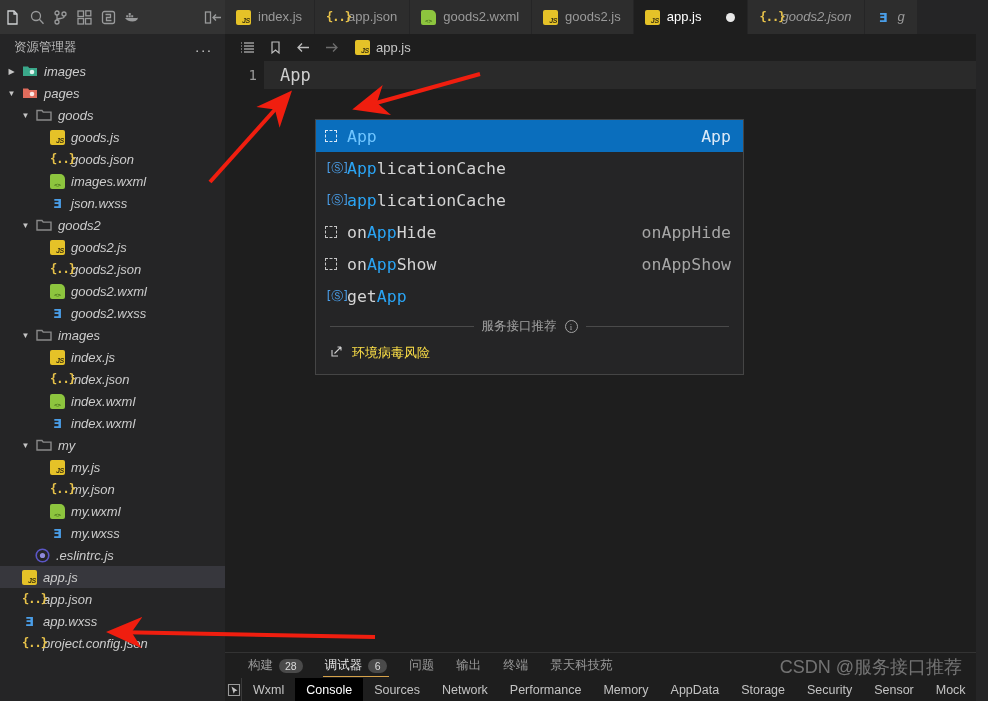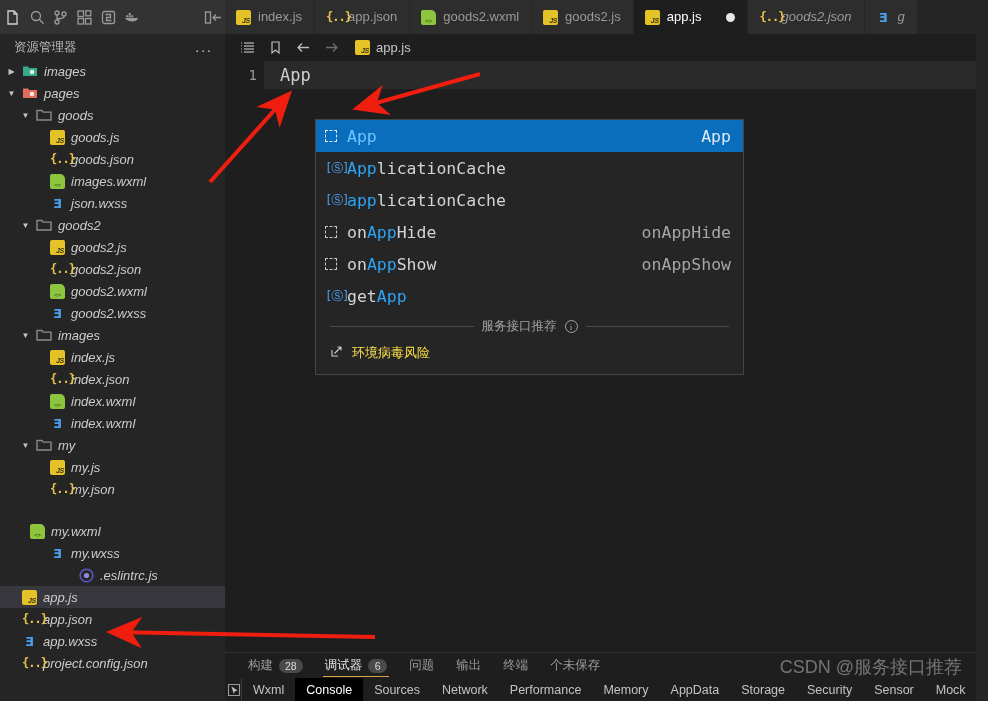--- a/index.html
+++ b/index.html
@@ -441,31 +441,31 @@
           <span class="fi fi-js">
             <i>JS</i>
           </span>
           <span class="lbl">my.js</span>
         </div>
         <div class="row" style="padding-left: 34px;">
           <span style="width: 16px; flex: 0 0 16px;"></span>
           <span class="fi fi-json">{..}</span>
           <span class="lbl">my.json</span>
         </div>
-        <div class="row" style="padding-left: 14px; margin-top: 20px;">
+        <div class="row" style="padding-left: 34px;">
           <span style="width: 16px; flex: 0 0 16px;"></span>
           <span class="fi fi-wxml"></span>
           <span class="lbl">my.wxml</span>
         </div>
         <div class="row" style="padding-left: 34px;">
           <span style="width: 16px; flex: 0 0 16px;"></span>
           <span class="fi fi-wxss">Ǝ</span>
           <span class="lbl">my.wxss</span>
         </div>
-        <div class="row" style="padding-left: 19px; margin-left: 44px;">
+        <div class="row" style="padding-left: 19px;">
           <span style="width: 16px; flex: 0 0 16px;"></span>
           <span class="fi"><svg width="15" height="15" viewBox="0 0 15 15">
               <circle cx="7.5" cy="7.5" r="6.3" fill="none" stroke="#5b56c6" stroke-width="1.6"></circle>
               <circle cx="7.5" cy="7.5" r="2.6" fill="#8f8ada"></circle>
             </svg></span>
           <span class="lbl">.eslintrc.js</span>
         </div>
         <div class="row selected" style="padding-left: 6px;">
           <span style="width: 16px; flex: 0 0 16px;"></span>
           <span class="fi fi-js">
@@ -608,21 +608,21 @@
         <div class="ptab">
           <span>问题</span>
         </div>
         <div class="ptab">
           <span>输出</span>
         </div>
         <div class="ptab">
           <span>终端</span>
         </div>
         <div class="ptab">
-          <span>个未保存</span>
+          <span>景天科技苑</span>
         </div>
       </div>
     <div class="dev-tabs">
       <span class="dev-cursor">
         <svg width="14" height="14" viewBox="0 0 14 14">
             <path d="M1.5 1.5h11v11h-11z" fill="none" stroke="#9a9a9a" stroke-width="1.1"></path>
             <path d="M4.5 3.5l6 4-2.6.7-1.2 2.6z" fill="#c3c3c3"></path>
           </svg>
       </span>
       <span id="dtabs" style="display:flex">

